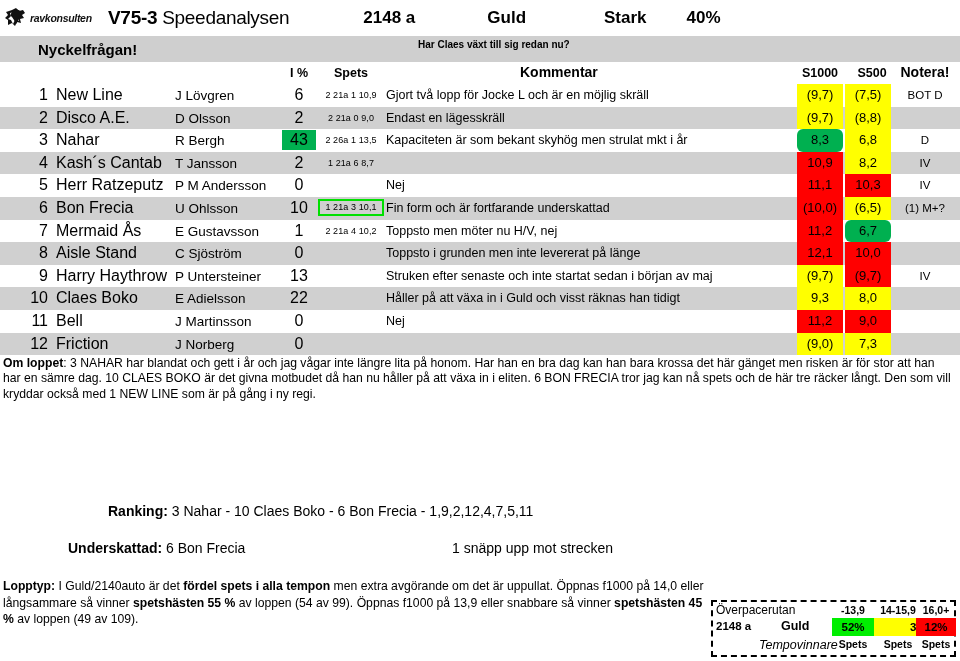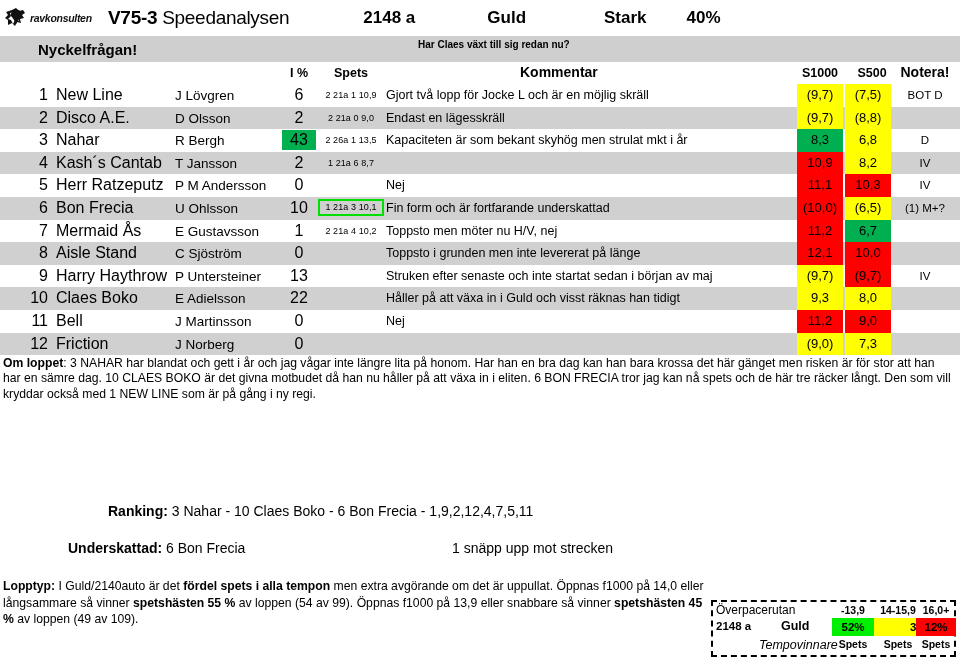--- a/index.html
+++ b/index.html
@@ -70,21 +70,21 @@
   .c-spets.boxed { border: 2px solid #00e000; height:17px; line-height:13px; top:2px; }
   .c-kom   { position:absolute; left: 386px; font-size:12.5px; top:4px; white-space:nowrap;}
   .c-s1000 { position:absolute; left: 797px; width: 46px; text-align:center; font-size:13px;
              top:0px; height:22.6px; line-height:22.6px; }
   .c-s500  { position:absolute; left: 845px; width: 46px; text-align:center; font-size:13px;
              top:0px; height:22.6px; line-height:22.6px; }
   .c-note  { position:absolute; left: 893px; width: 64px; text-align:center; font-size:11.5px; top:5px; }
 
   .bg-yellow { background: #ffff00; }
   .bg-red    { background: #ff0000; }
-  .bg-green  { background: #00b050; }
+  .bg-green  { background: #00b050; border-radius: 6px; }
 
   
   .omloppet {
     position: absolute; left: 3px; top: 356px; width: 950px;
     font-size: 12.2px; line-height: 15.4px; text-align: left;
   }
   .omloppet b { font-weight: bold; }
 
   
   .ranking {

